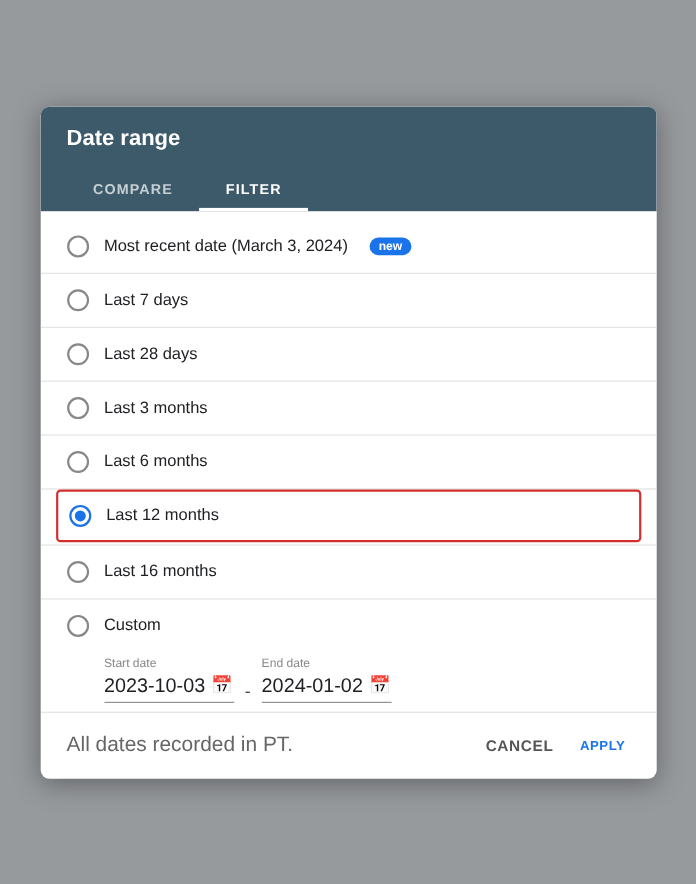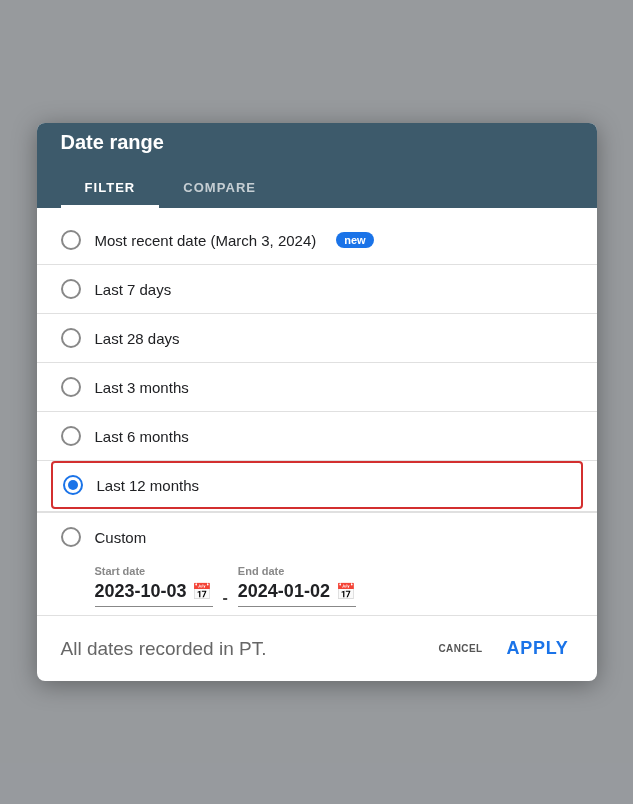--- a/index.html
+++ b/index.html
@@ -35,21 +35,21 @@
       z-index: 2;
       background: #fff;
       border-radius: 8px;
       width: 560px;
       box-shadow: 0 4px 24px rgba(0,0,0,0.35);
       overflow: hidden;
     }
 
     .modal-header {
       background: #3d5a6b;
-      padding: 8px 24px 0 24px;
+      padding: 18px 24px 0 24px;
     }
 
     .modal-title {
       color: #fff;
       font-size: 20px;
       font-weight: bold;
       margin-bottom: 16px;
     }
 
     .tabs {
@@ -135,21 +135,20 @@
       margin-left: 34px;
       margin-top: 4px;
       margin-bottom: 8px;
     }
 
     .date-fields {
       display: flex;
       align-items: flex-end;
       gap: 10px;
       margin-top: 4px;
-      font-weight: bold;
     }
 
     .date-field-group {
       display: flex;
       flex-direction: column;
     }
 
     .date-field-label {
       font-size: 11px;
       color: #888;
@@ -197,32 +196,32 @@
 
     .footer-actions {
       display: flex;
       gap: 16px;
     }
 
     .btn-cancel {
       background: transparent;
       border: none;
       color: #555;
-      font-size: 10px;
+      font-size: 14px;
       font-weight: 600;
       cursor: pointer;
       letter-spacing: 0.04em;
       padding: 8px 4px;
     }
 
     .btn-apply {
       background: transparent;
       border: none;
       color: #1a73e8;
-      font-size: 18px;
+      font-size: 12px;
       font-weight: 700;
       cursor: pointer;
       letter-spacing: 0.04em;
       padding: 8px 4px;
     }
 
     .divider {
       height: 1px;
       background: #e0e0e0;
       margin: 0 -24px;
@@ -232,22 +231,22 @@
 <body>
 
 <div class="bg-chart"></div>
 <div class="overlay"></div>
 
 <div class="modal">
 
   <div class="modal-header">
     <div class="modal-title">Date range</div>
     <div class="tabs">
+      <div class="tab">COMPARE</div>
       <div class="tab active">FILTER</div>
-      <div class="tab">COMPARE</div>
     </div>
   </div>
 
   <div class="modal-body">
 
     <div class="radio-option">
       <div class="radio-circle"></div>
       <span class="radio-label">Most recent date (March 3, 2024)</span>
       <span class="badge-new">new</span>
     </div>
@@ -284,20 +283,24 @@
 
     <div class="radio-option selected">
       <div class="radio-circle checked">
         <div class="radio-dot"></div>
       </div>
       <span class="radio-label">Last 12 months</span>
     </div>
 
     <div class="divider" style="margin-top:2px;"></div>
 
+    <div class="radio-option">
+      <div class="radio-circle"></div>
+      <span class="radio-label">Last 16 months</span>
+    </div>
 
     <div class="divider"></div>
 
     <div class="radio-option">
       <div class="radio-circle"></div>
       <span class="radio-label">Custom</span>
     </div>
 
     <div class="custom-section">
       <div class="date-fields">

